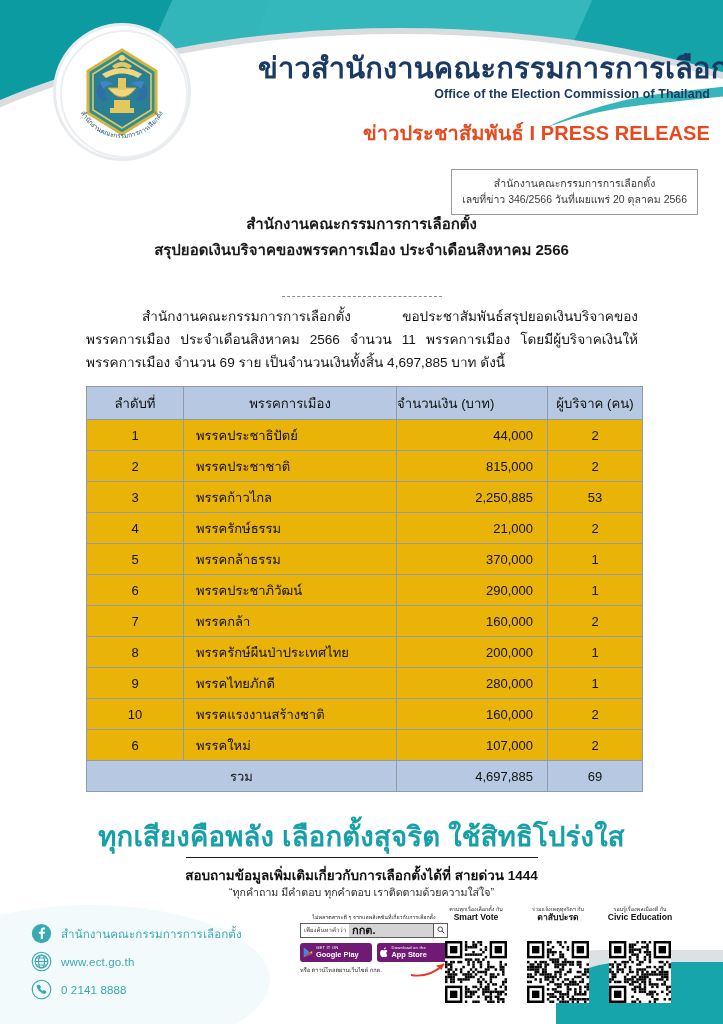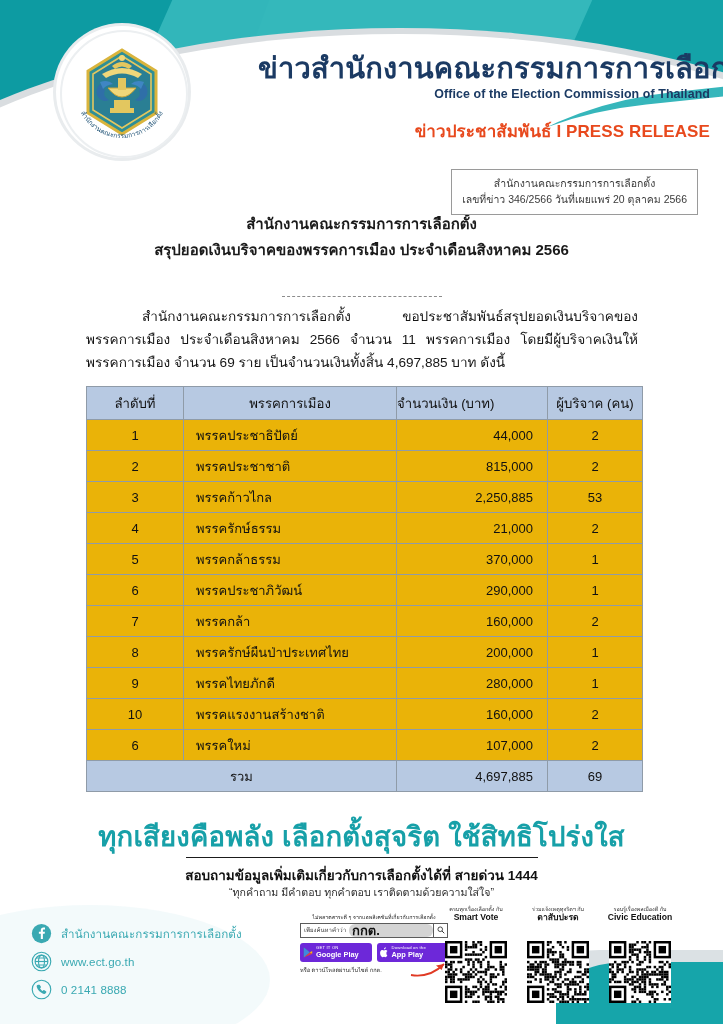--- a/index.html
+++ b/index.html
@@ -35,21 +35,21 @@
      box-shadow:0 0 0 3px #e9ecee;}
   .logo-ring2{position:absolute;left:4px;top:4px;width:124px;height:124px;border-radius:50%;
      border:2px solid #eceff1;}
   .logo-svg{position:absolute;left:0;top:0;}
 
   
   .hdr-text{position:absolute;left:258px;top:52px;width:452px;z-index:9;text-align:right;}
   .hdr-th{font-size:29px;font-weight:bold;color:#1b3a63;letter-spacing:.2px;line-height:1.15;
      white-space:nowrap;}
   .hdr-en{font-size:12.4px;font-weight:bold;color:#1b3a63;margin-top:2px;letter-spacing:.1px;}
-  .hdr-press{font-size:17px;font-weight:bold;color:#e8491d;margin-top:16px;letter-spacing:.1px;}
+  .hdr-press{font-size:20px;font-weight:bold;color:#e8491d;margin-top:16px;letter-spacing:.1px;}
 
   
   .newsbox{position:absolute;right:25px;top:169px;border:1px solid #9a9a9a;
      background:#fff;padding:5px 10px 6px 10px;text-align:center;z-index:10;}
   .newsbox div{font-size:10.5px;color:#3b3b3b;line-height:1.55;white-space:nowrap;}
 
   
   .doc-title{position:absolute;left:0;top:213px;width:723px;text-align:center;}
   .doc-title .l1{font-size:15px;font-weight:bold;color:#1a1a1a;line-height:1.5;}
   .doc-title .l2{font-size:15px;font-weight:bold;color:#1a1a1a;line-height:1.5;margin-top:3px;}
@@ -95,26 +95,26 @@
   .contacts{position:absolute;left:31px;top:923px;z-index:6;}
   .crow{display:flex;align-items:center;margin-bottom:7px;}
   .crow .ic{width:21px;height:21px;margin-right:9px;flex:0 0 21px;}
   .crow .tx{font-size:11.6px;color:#3aa9b2;letter-spacing:.1px;}
 
   
   .appblk{position:absolute;left:300px;top:914px;width:148px;z-index:6;}
   .app-head{font-size:5.3px;color:#1b1b1b;text-align:center;line-height:1.25;margin-bottom:2px;}
   .srch{display:flex;align-items:center;border:1px solid #5b5b5b;background:#fff;height:13px;}
   .srch .lab{font-size:6px;color:#333;padding:0 3px;white-space:nowrap;}
-  .srch .val{flex:1;font-size:13px;font-weight:bold;color:#111;background:#d4d4d4;
-     height:100%;display:flex;align-items:center;padding-left:3px;border-radius:6px;}
+  .srch .val{flex:1;font-size:11px;font-weight:bold;color:#111;background:#d4d4d4;
+     height:100%;display:flex;align-items:center;padding-left:3px;}
   .srch .mag{width:13px;display:flex;align-items:center;justify-content:center;
      border-left:1px solid #5b5b5b;height:100%;}
   .badges{display:flex;gap:5px;margin-top:5px;}
-  .badge{flex:1;background:#6d28d9;border-radius:3px;height:19px;display:flex;align-items:center;
+  .badge{flex:1;background:#701a75;border-radius:3px;height:19px;display:flex;align-items:center;
      padding:0 3px;gap:3px;}
   .badge .bt{color:#fff;line-height:1;}
   .badge .bt .s1{font-size:4.2px;display:block;letter-spacing:.2px;}
   .badge .bt .s2{font-size:7.4px;display:block;font-weight:bold;}
   .app-foot{font-size:5.6px;color:#1b1b1b;margin-top:4px;white-space:nowrap;}
   .arrow-svg{position:absolute;left:110px;top:44px;}
 
   
   .qrs{position:absolute;left:440px;top:906px;display:flex;gap:10px;z-index:7;}
   .qr{width:72px;text-align:center;}
@@ -338,21 +338,21 @@
           <span class="s2">Google Play</span>
         </span>
       </div>
       <div class="badge">
         <svg width="9" height="11" viewBox="0 0 20 24">
           <path d="M14.3 12.6c0-2.6 2.1-3.8 2.2-3.9-1.2-1.8-3.1-2-3.8-2-1.6-.2-3.1.9-3.9.9-.8 0-2.1-.9-3.4-.9-1.8 0-3.4 1-4.3 2.6-1.8 3.2-.5 7.9 1.3 10.5.9 1.3 1.9 2.7 3.2 2.6 1.3-.1 1.8-.8 3.3-.8s2 .8 3.4.8c1.4 0 2.3-1.3 3.1-2.6.6-.9.9-1.8 1-1.9-.1 0-2.1-.8-2.1-3.3z" fill="#fff"></path>
           <path d="M11.9 3.5c.7-.9 1.2-2.1 1-3.3-1 0-2.3.7-3 1.6-.7.8-1.3 2-1.1 3.2 1.1.1 2.3-.6 3.1-1.5z" fill="#fff"></path>
         </svg>
         <span class="bt">
           <span class="s1">Download on the</span>
-          <span class="s2">App Play</span>
+          <span class="s2">App Store</span>
         </span>
       </div>
     </div>
     <div class="app-foot">หรือ ดาวน์โหลดผ่านเว็บไซต์ กกต.</div>
     <svg class="arrow-svg" width="44" height="22" viewBox="0 0 44 22">
       <path d="M1 17 Q20 20 34 6" stroke="#e03a24" stroke-width="1.8" fill="none"></path>
       <path d="M34 6 l-8 1.6 l5.6 4.4 z" fill="#e03a24"></path>
     </svg>
   </div>
 

